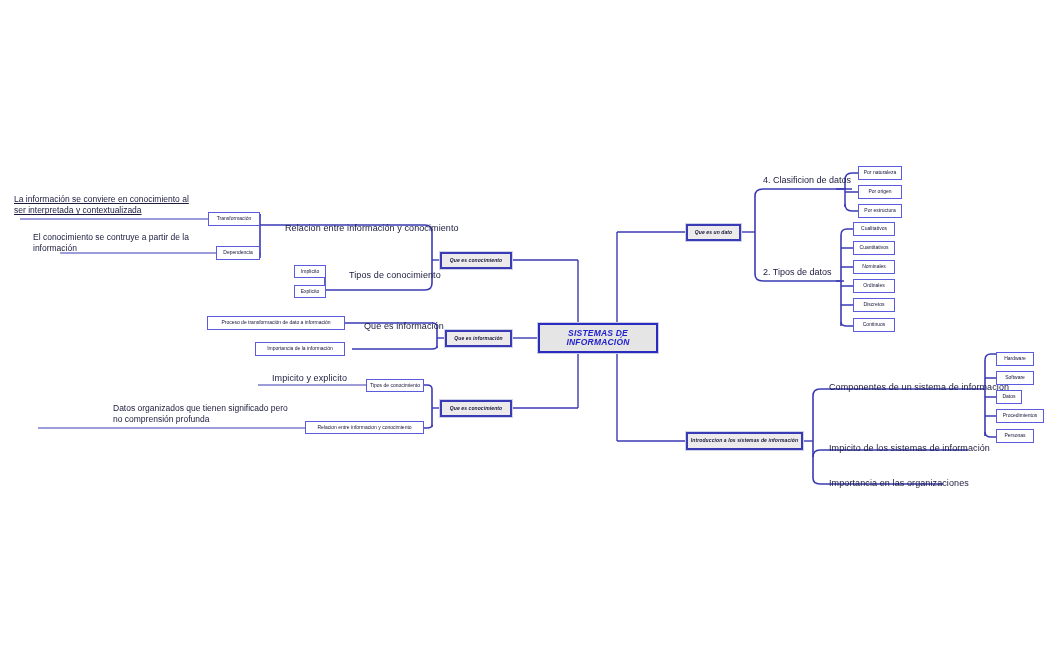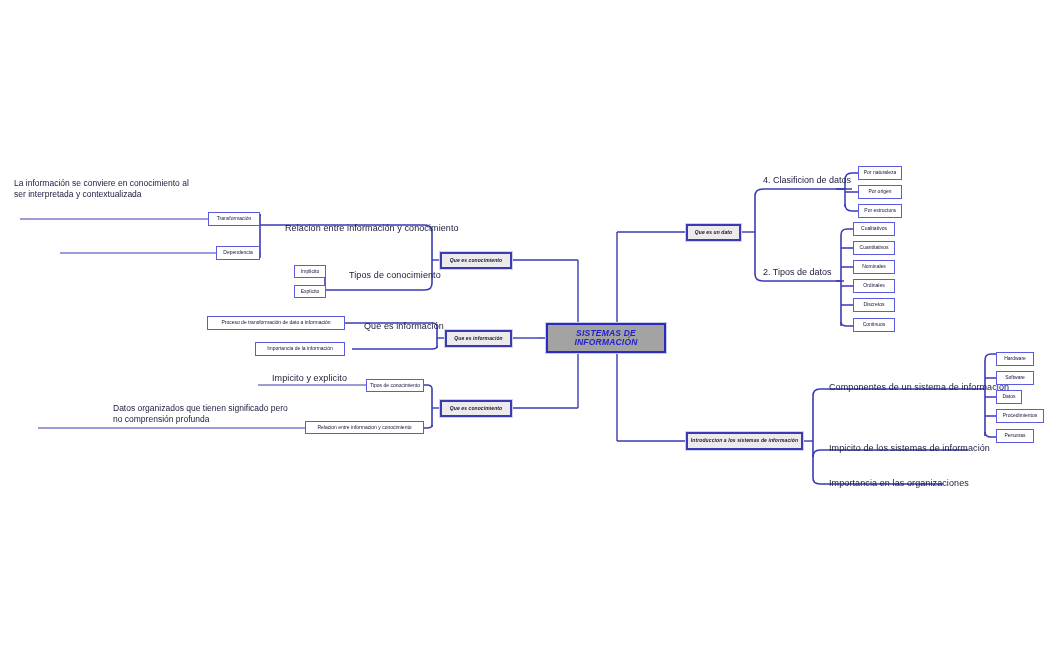--- a/index.html
+++ b/index.html
@@ -26,29 +26,28 @@
     box-sizing: border-box;
     display: flex;
     align-items: center;
     justify-content: center;
     text-align: center;
     color: #101035;
     line-height: 1.1;
   }
   
   .node.root {
-    background: #a3a3a3;
+    background: #e5e5e5;
     border: 2px solid #2b2bbd;
     outline: 1px solid #c9cde6;
     font-style: italic;
     font-weight: bold;
     color: #2222cc;
     font-size: 8.5px;
     letter-spacing: .2px;
-    margin-left: 8px;
   }
   
   .node.main {
     background: #eceaea;
     border: 2px solid #3a3ab5;
     outline: 1px solid #cfd3e8;
     font-style: italic;
     font-weight: bold;
     font-size: 5px;
     color: #14143a;
@@ -253,23 +252,25 @@
     <span>Dependencia</span>
   </div>
 
   <div class="node leaf" style="left:294px; top:265px; width:32px; height:13px;">
     <span>Implicito</span>
   </div>
   <div class="node leaf" style="left:294px; top:285px; width:32px; height:13px;">
     <span>Explicito</span>
   </div>
 
-  <div class="anno" style="left:14px; top:178px; width:190px;">La información se conviere en conocimiento al
+  <div class="anno" style="left:14px; top:194px; width:190px;text-decoration:underline;">La información se conviere en conocimiento al
 ser interpretada y contextualizada</div>
 
+  <div class="anno" style="left:33px; top:232px; width:190px;">El conocimiento se contruye a partir de la
+información</div>
 
   <div class="node main" style="left:445px; top:330px; width:67px; height:17px;">
     <span>Que es información</span>
   </div>
 
   <div class="blabel" style="left:355px; top:321px;">Que es información</div>
 
   <div class="node leaf" style="left:207px; top:316px; width:138px; height:14px;">
     <span>Proceso de transformación de dato a información</span>
   </div>

